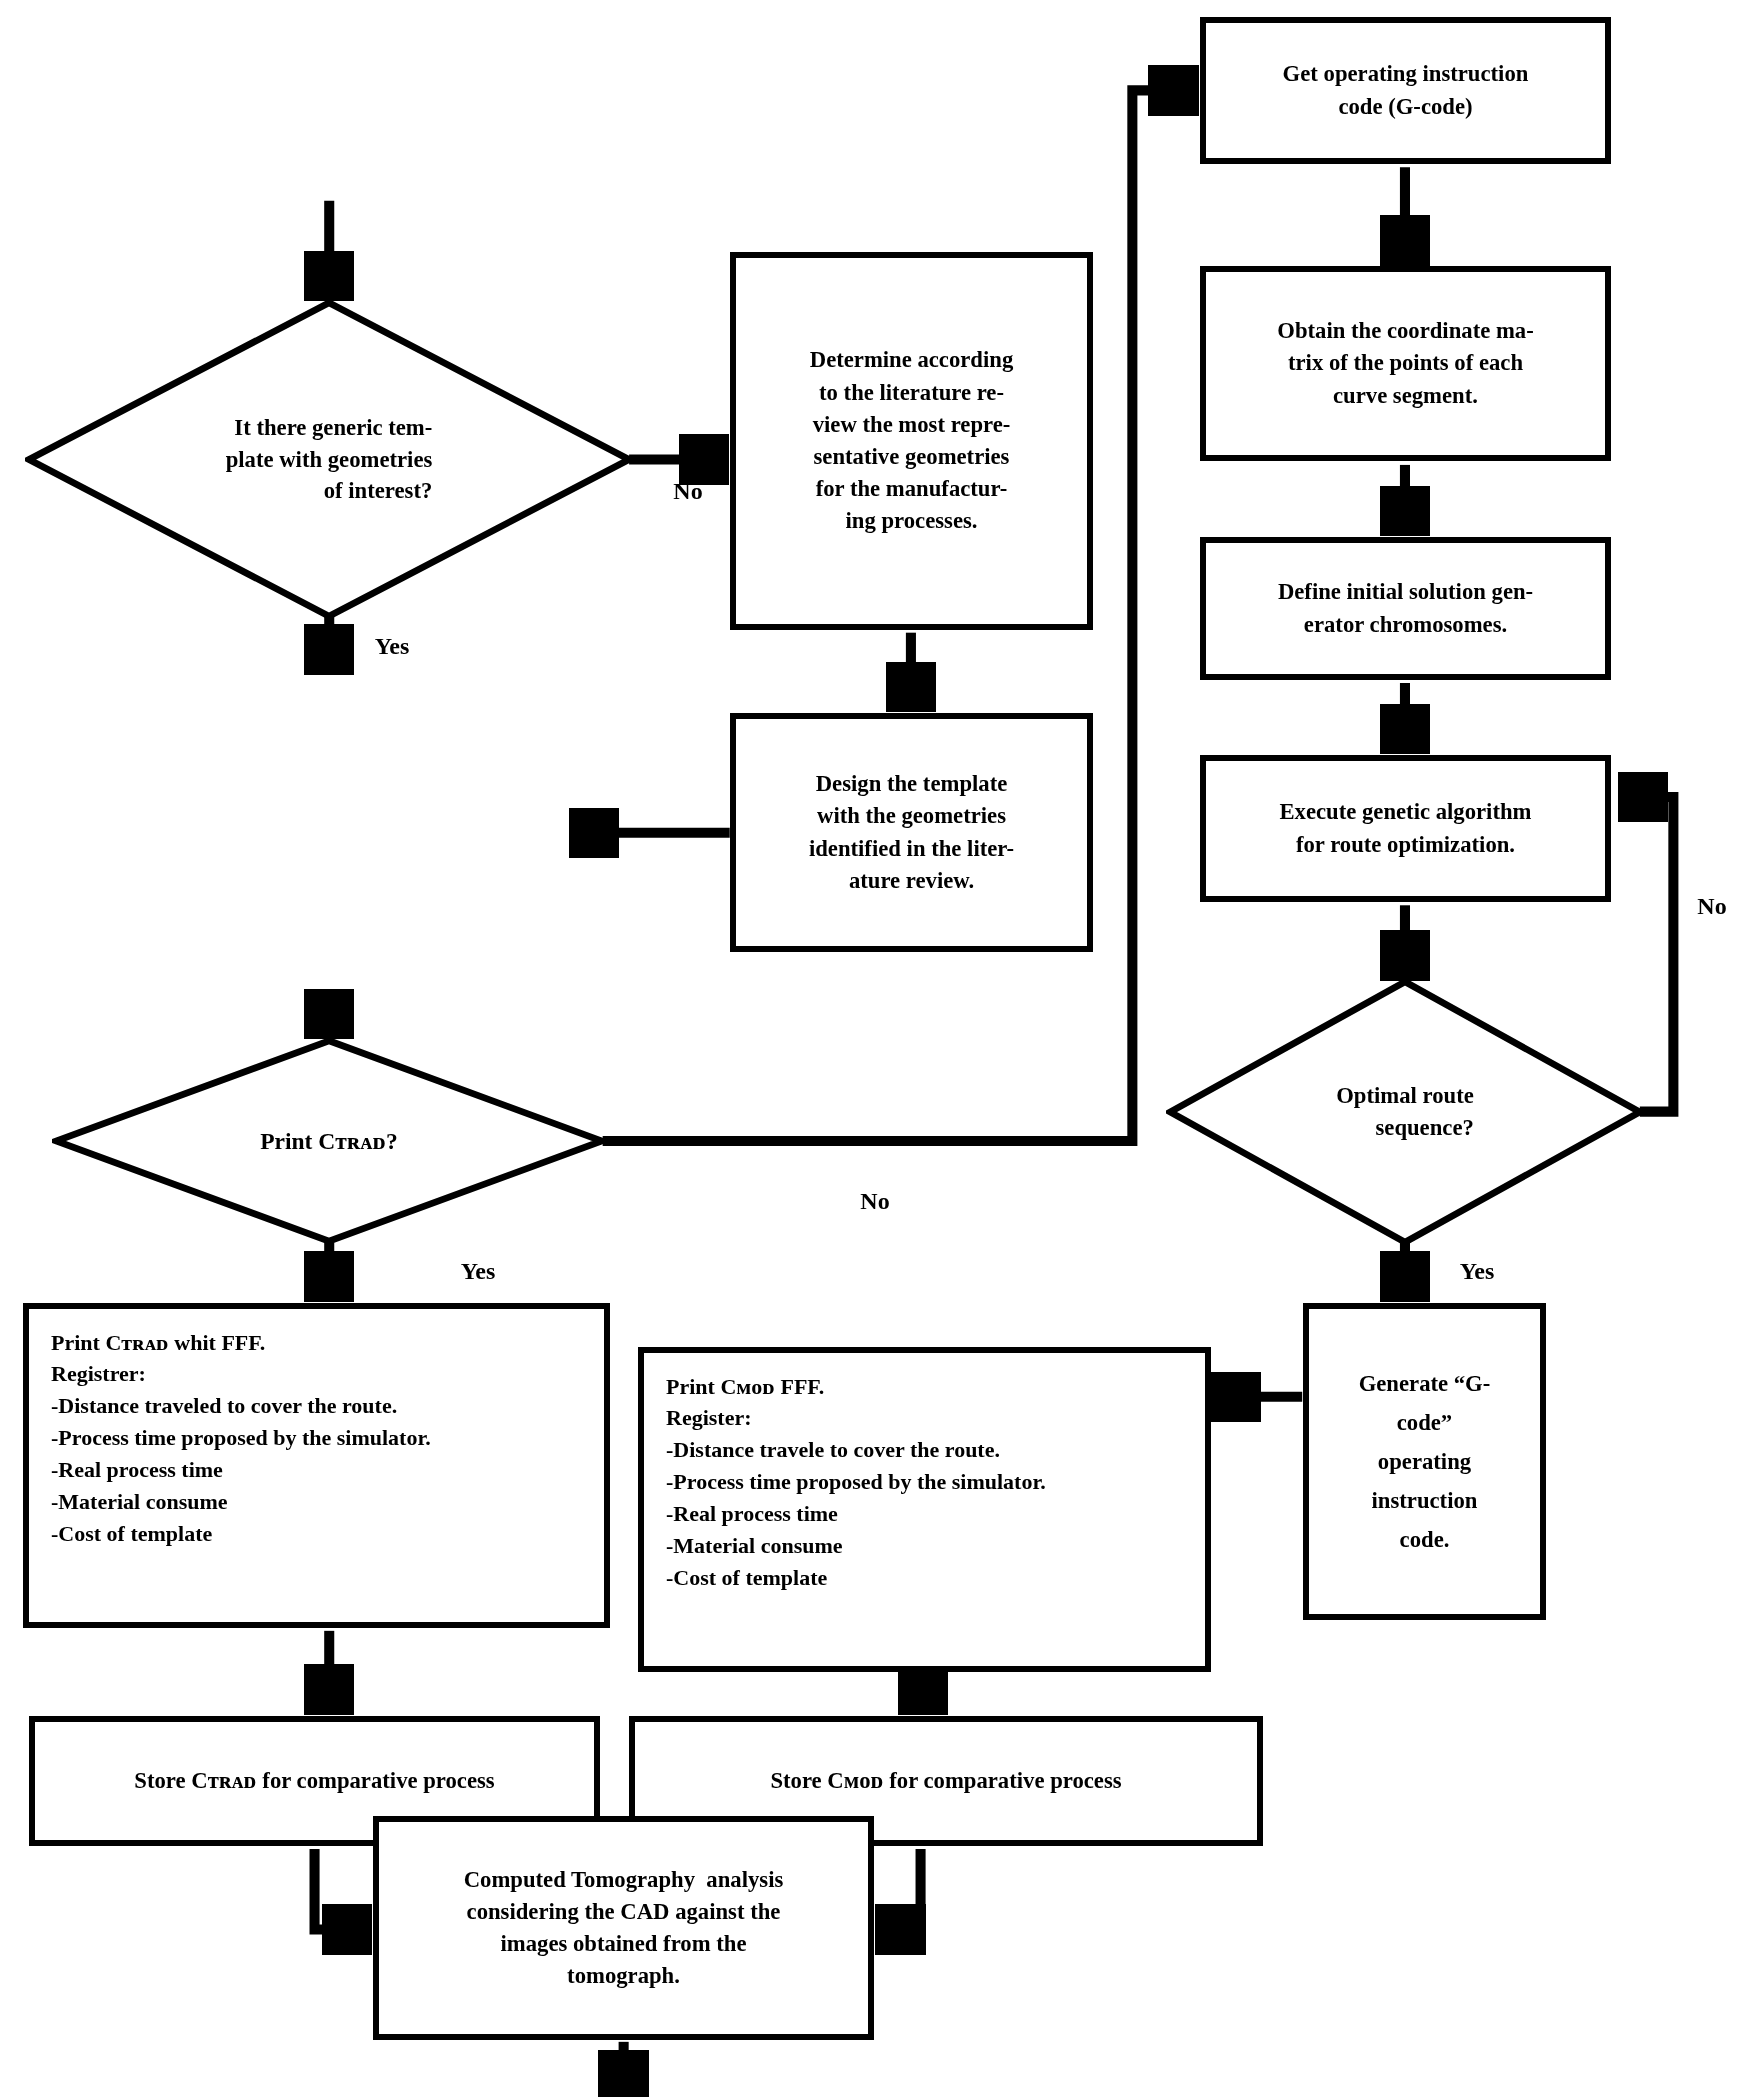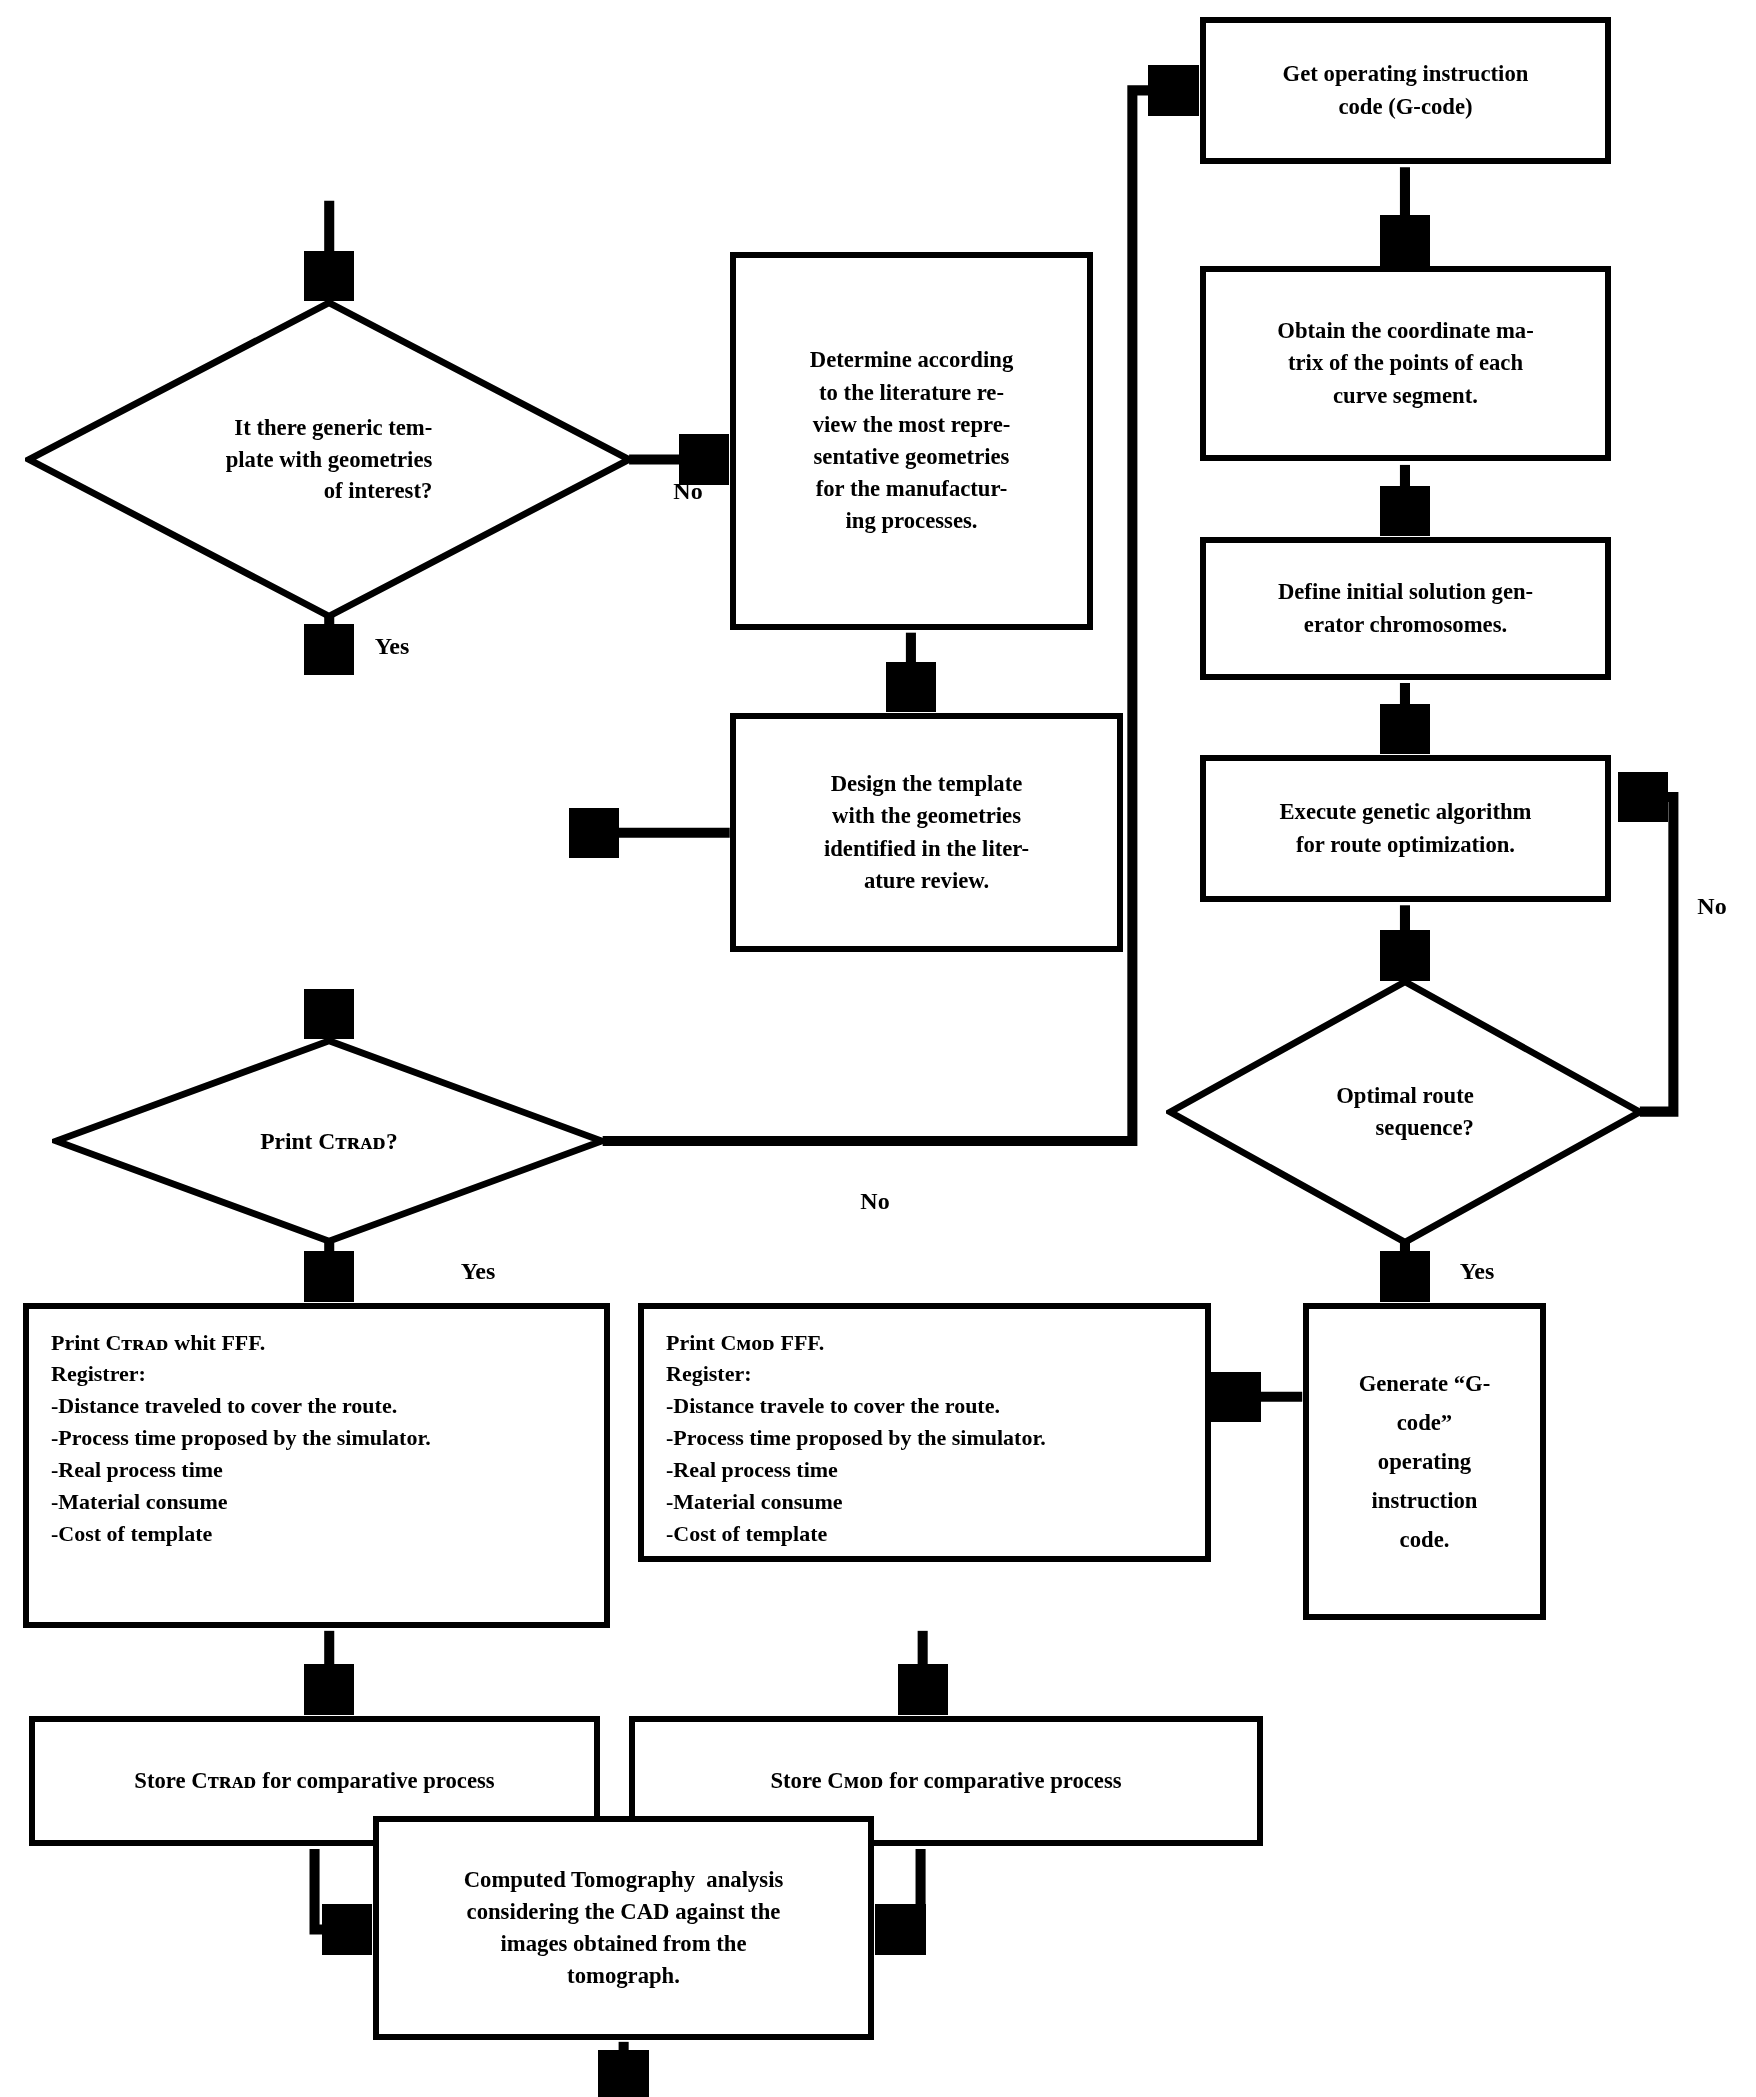--- a/index.html
+++ b/index.html
@@ -86,35 +86,35 @@
 sequence?</div>
   </div>
 
   <div class="node box" style="left:730px;top:252px;width:363px;height:378px;"><span>Determine according
 to the literature re-
 view the most repre-
 sentative geometries
 for the manufactur-
 ing processes.</span></div>
 
-  <div class="node box" style="left:730px;top:713px;width:393px;height:239px;"><span>Design the template
+  <div class="node box" style="left:730px;top:713px;width:363px;height:239px;"><span>Design the template
 with the geometries
 identified in the liter-
 ature review.</span></div>
 
 
   <div class="node box fff" style="left:23px;top:1303px;width:587px;height:325px;"><span>Print Cᴛʀᴀᴅ whit FFF.
 Registrer:
 -Distance traveled to cover the route.
 -Process time proposed by the simulator.
 -Real process time
 -Material consume
 -Cost of template</span></div>
 
-  <div class="node box fff" style="left:638px;top:1303px;width:573px;height:259px;"><span>Print Cᴍᴏᴅ FFF.
+  <div class="node box fff" style="left:638px;top:1347px;width:573px;height:325px;"><span>Print Cᴍᴏᴅ FFF.
 Register:
 -Distance travele to cover the route.
 -Process time proposed by the simulator.
 -Real process time
 -Material consume
 -Cost of template</span></div>
 
   <div class="node box" style="left:29px;top:1716px;width:571px;height:130px;"><span>Store Cᴛʀᴀᴅ for comparative process</span></div>
 
   <div class="node box" style="left:629px;top:1716px;width:634px;height:130px;"><span>Store Cᴍᴏᴅ for comparative process</span></div>

